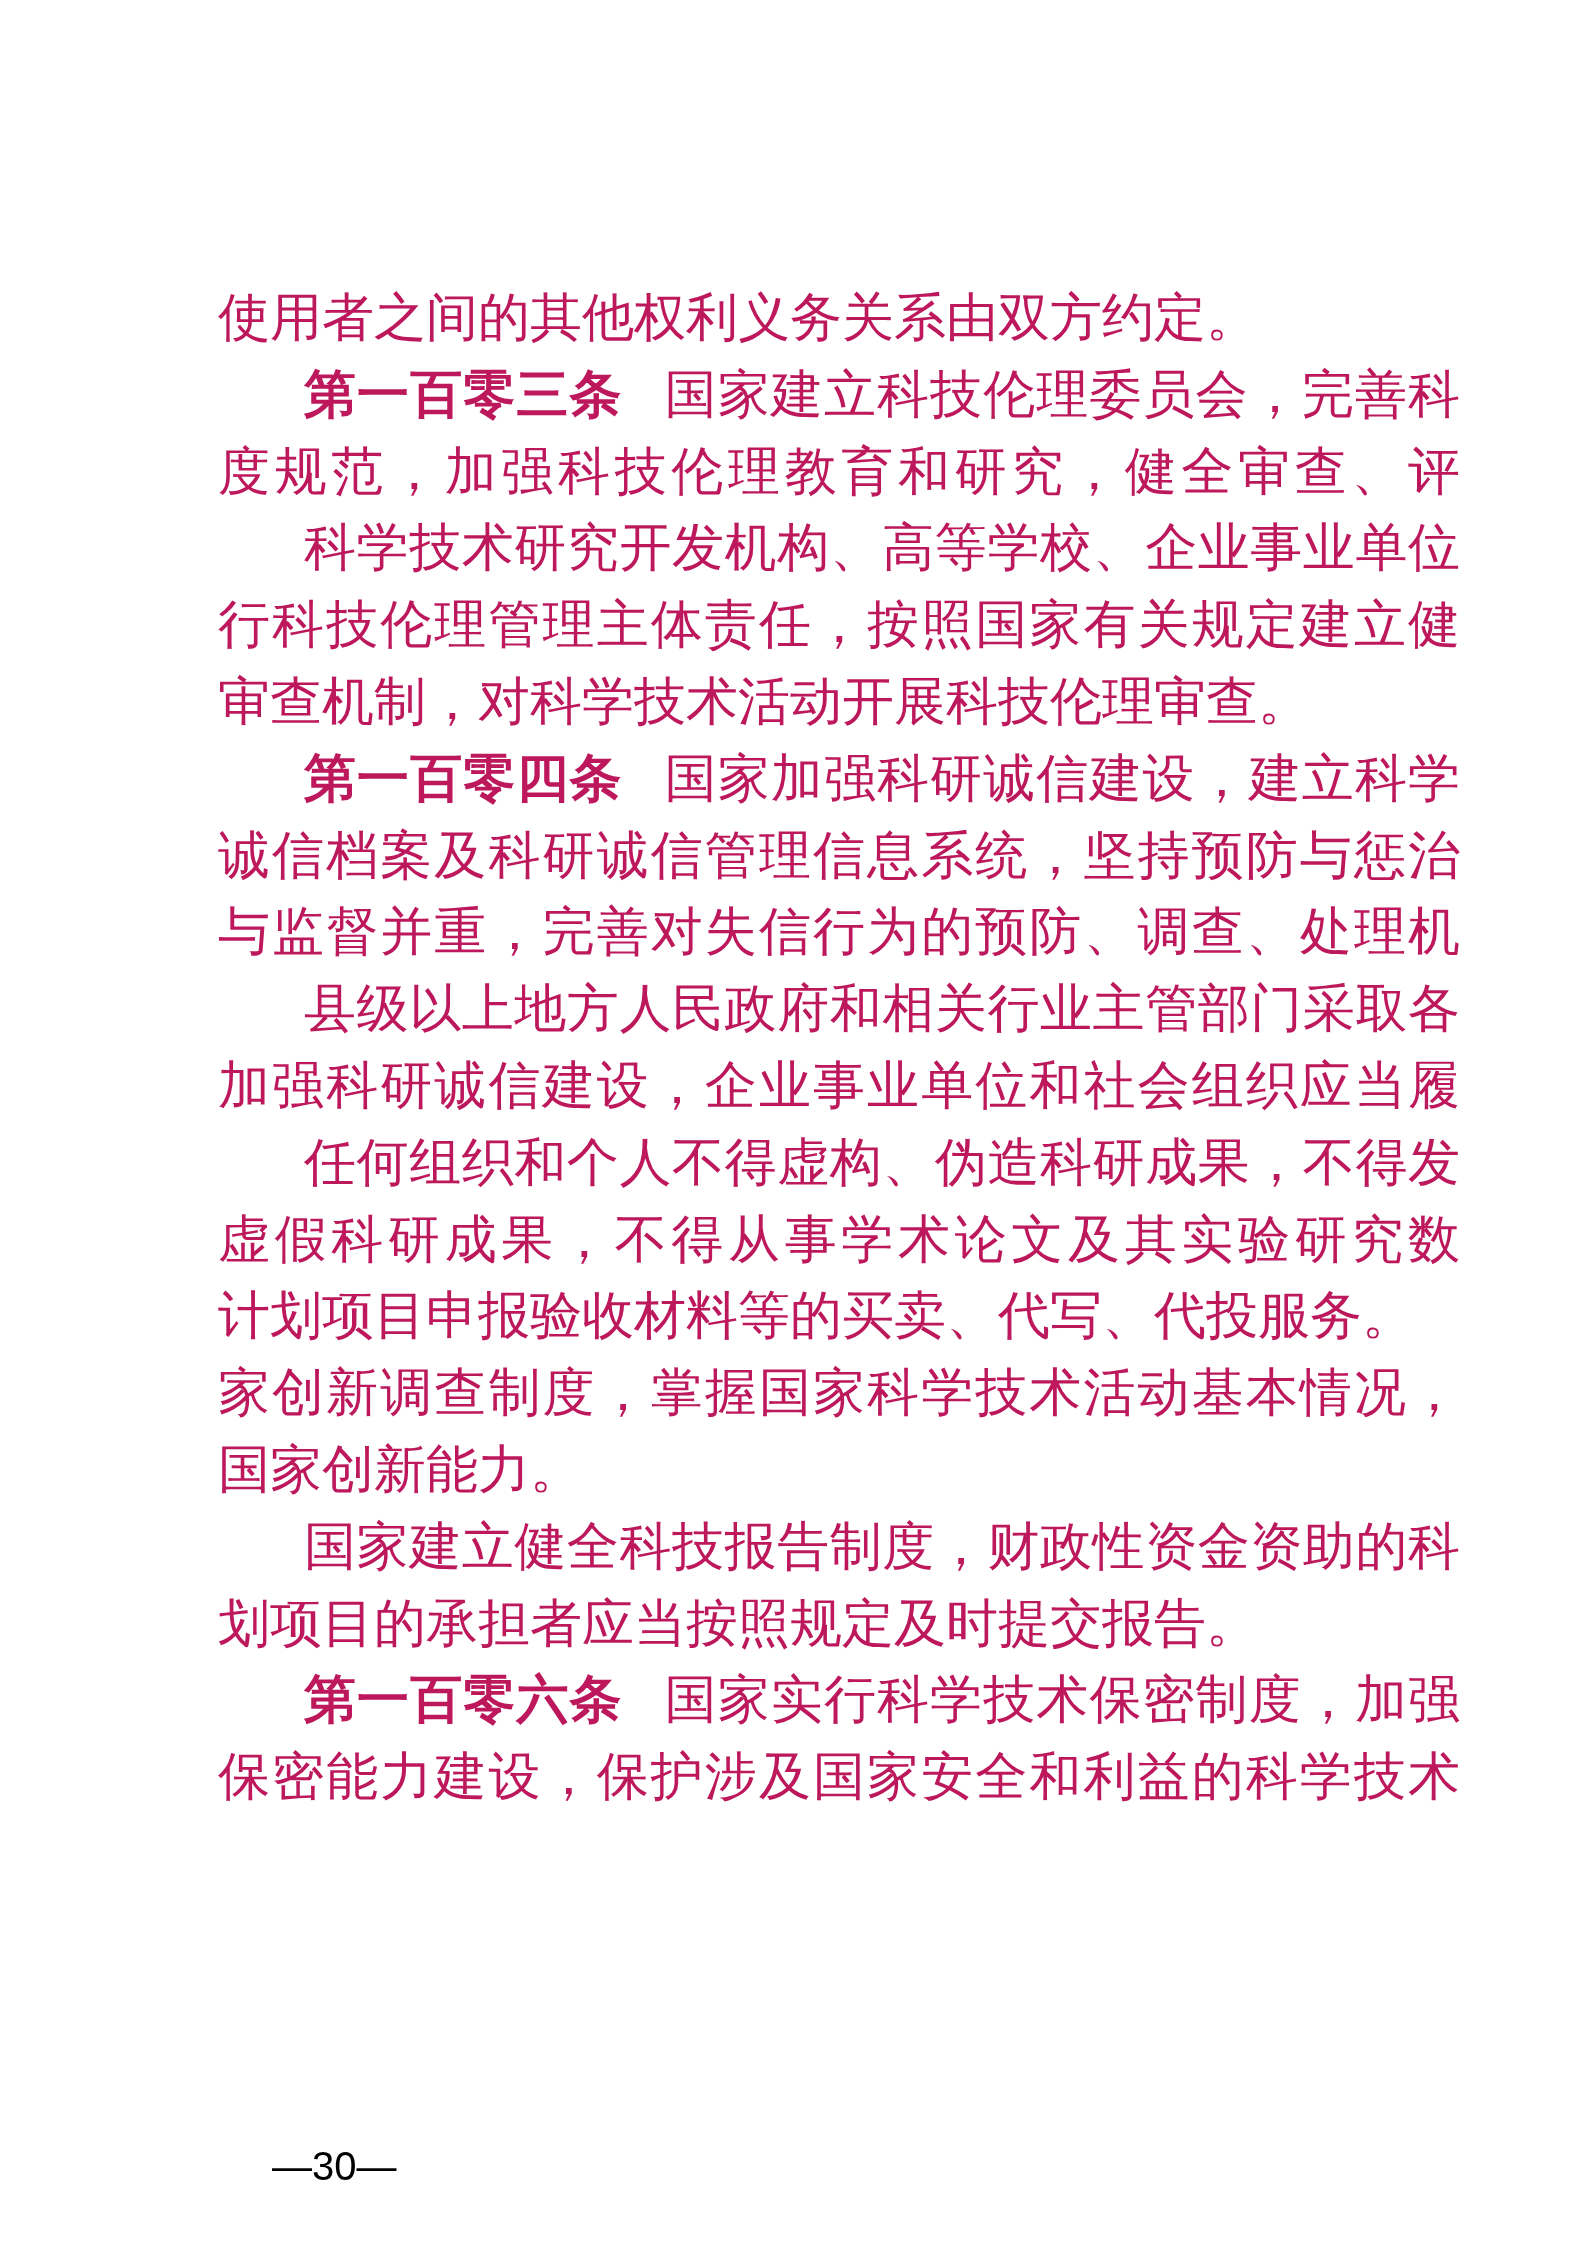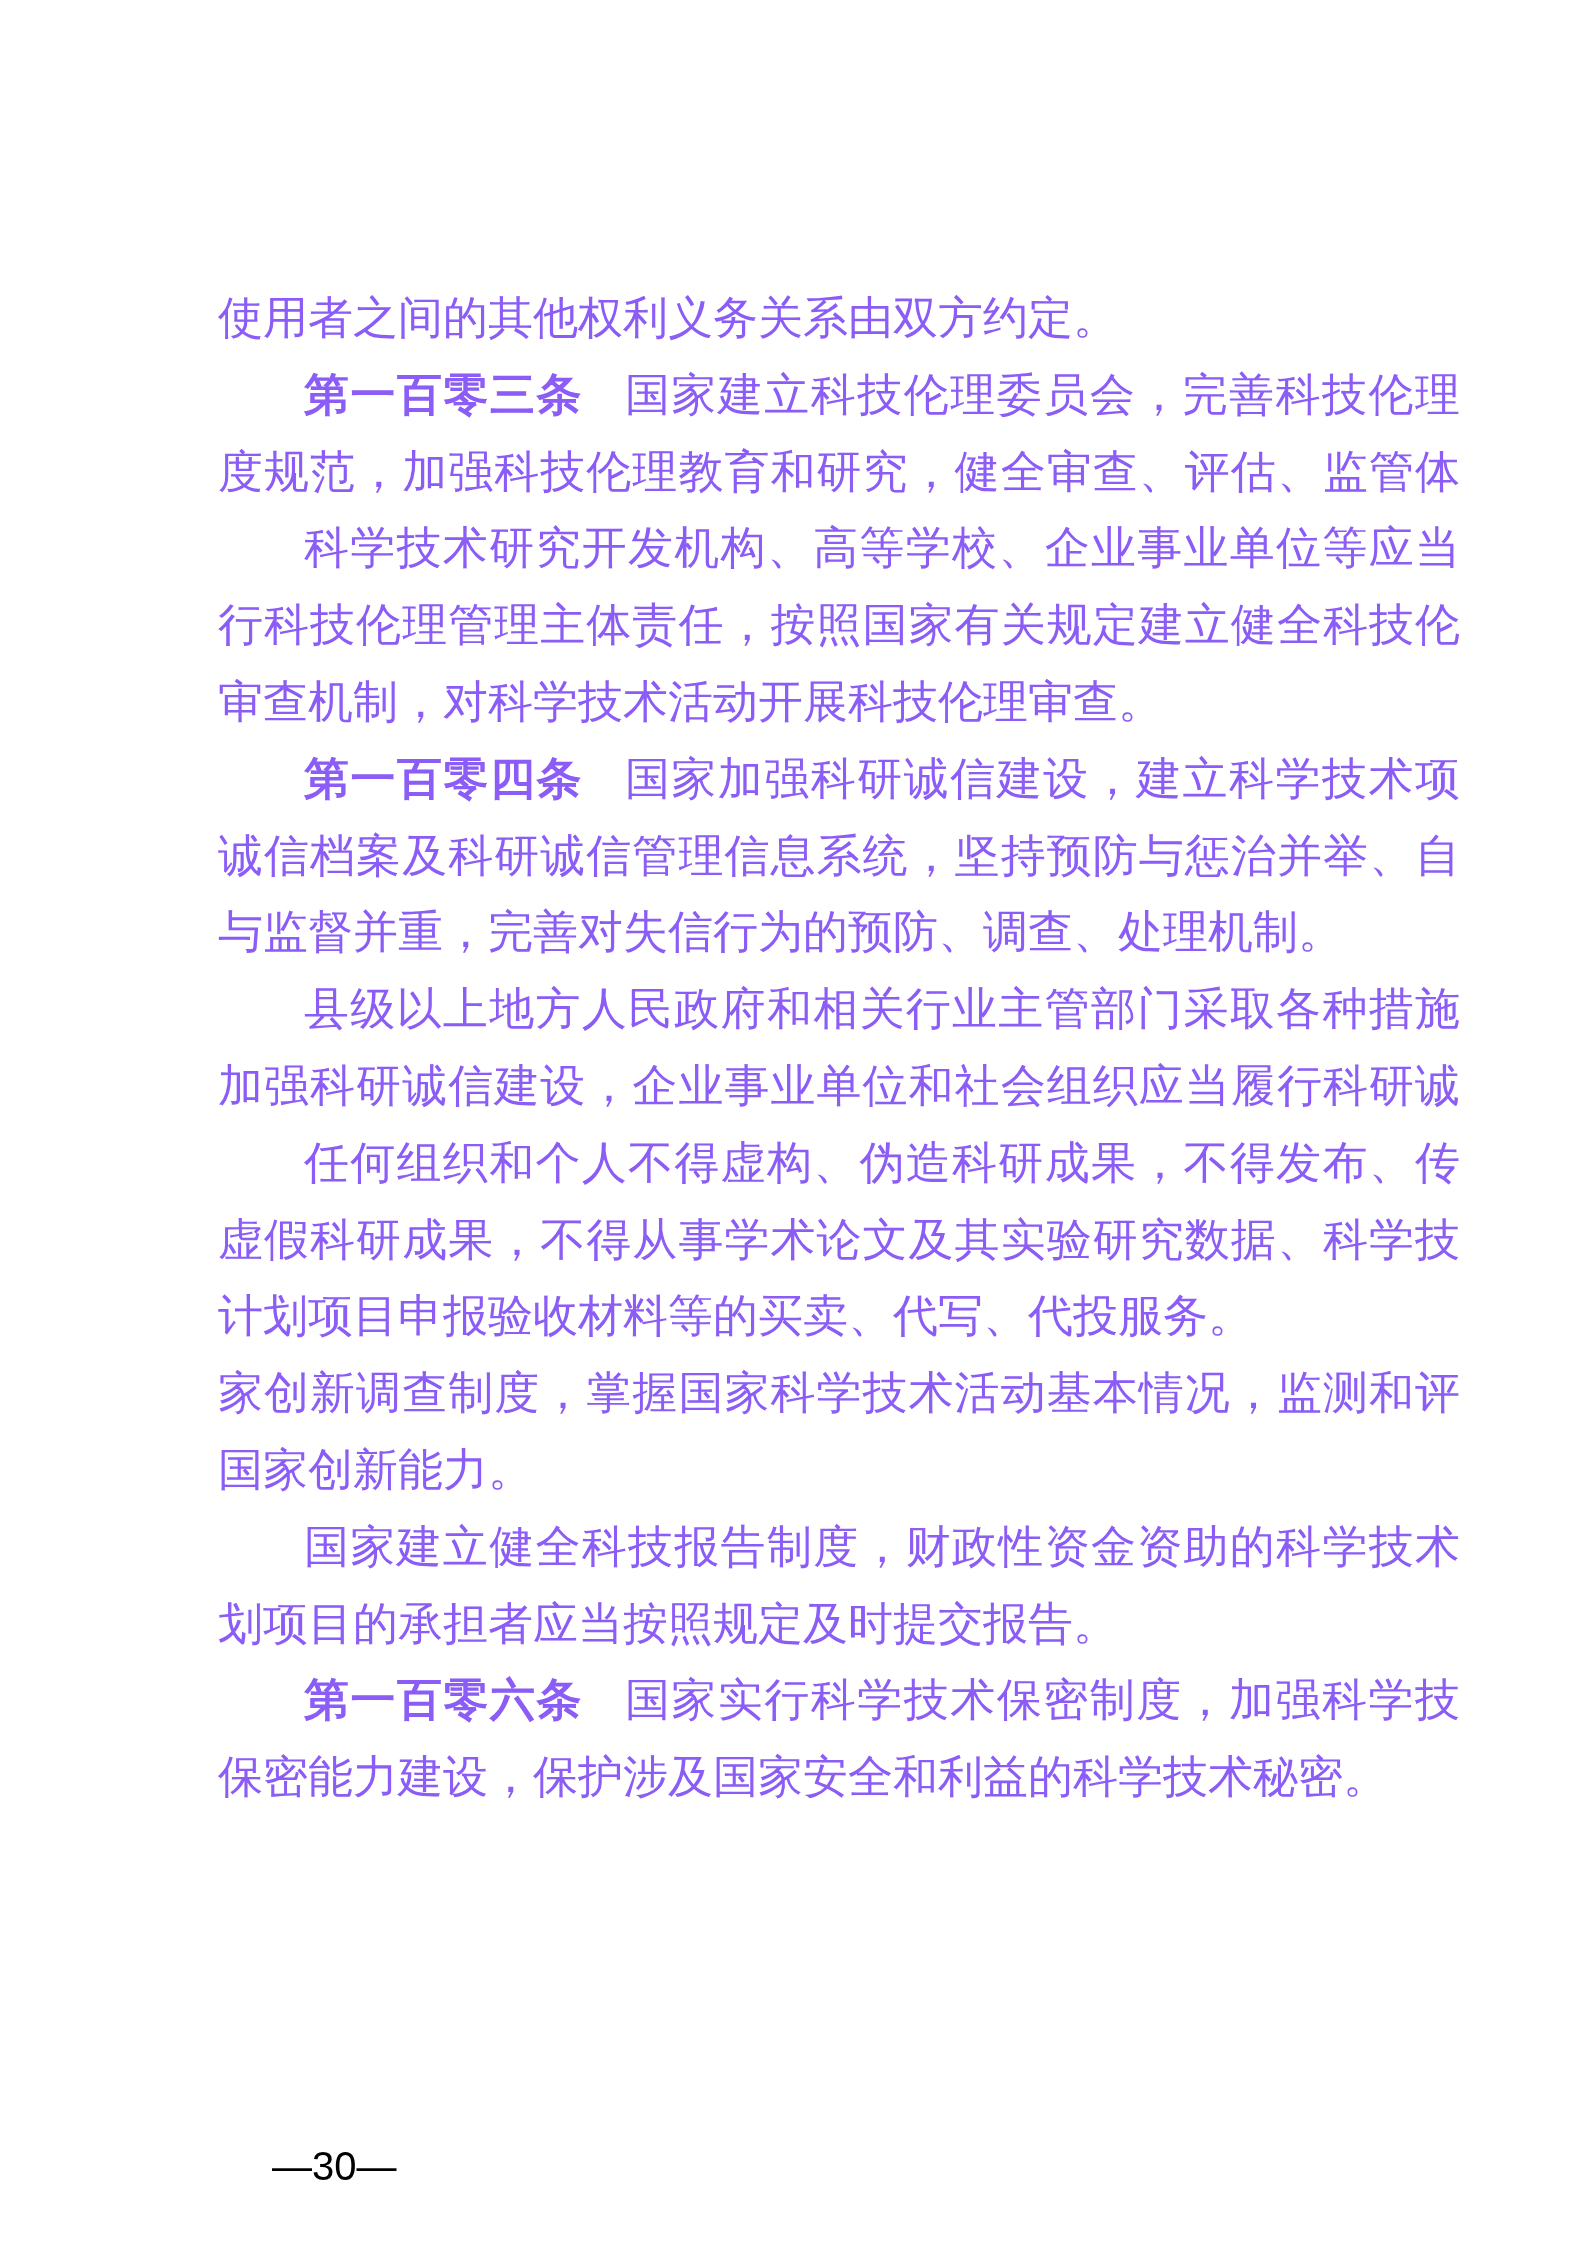--- a/index.html
+++ b/index.html
@@ -18,38 +18,38 @@
   }
   .content {
     position: absolute;
     left: 218px;
     top: 280px;
     width: 1242px;
   }
   .paragraph { margin: 0; }
   .line {
     font-family: "Liberation Serif", serif;
-    font-size: 45px;
+    font-size: 52px;
     line-height: 76.8px;
     height: 76.8px;
-    color: #8b5cf6;
+    color: #be185d;
     text-align: justify;
     text-align-last: justify;
     text-justify: inter-character;
     white-space: normal;
     overflow: hidden;
   }
   .line.para-end {
     text-align-last: left;
   }
   .line.indent {
     padding-left: 86px;
   }
   .lead {
-    font-family: Liberation Sans, sans-serif;
+    font-family: Liberation Mono, monospace;
     font-weight: 700;
     margin-right: 42px;
   }
   .footer {
     position: absolute;
     left: 272px;
     top: 2142px;
     height: 48px;
     line-height: 48px;
     font-family: Liberation Sans, sans-serif;

